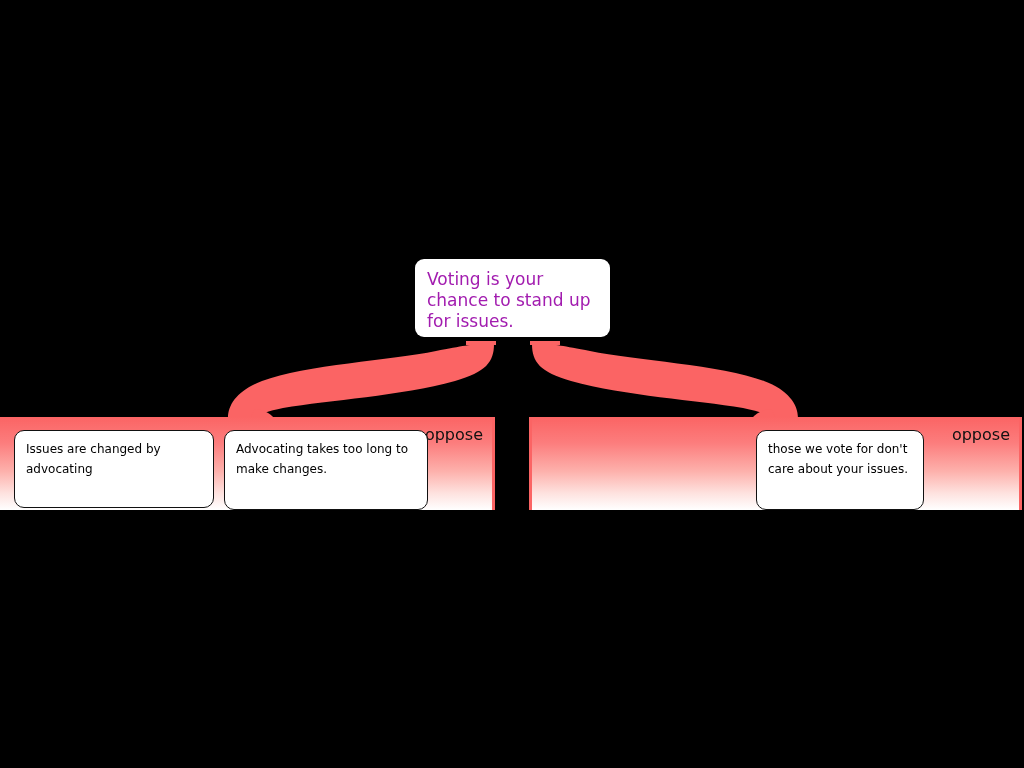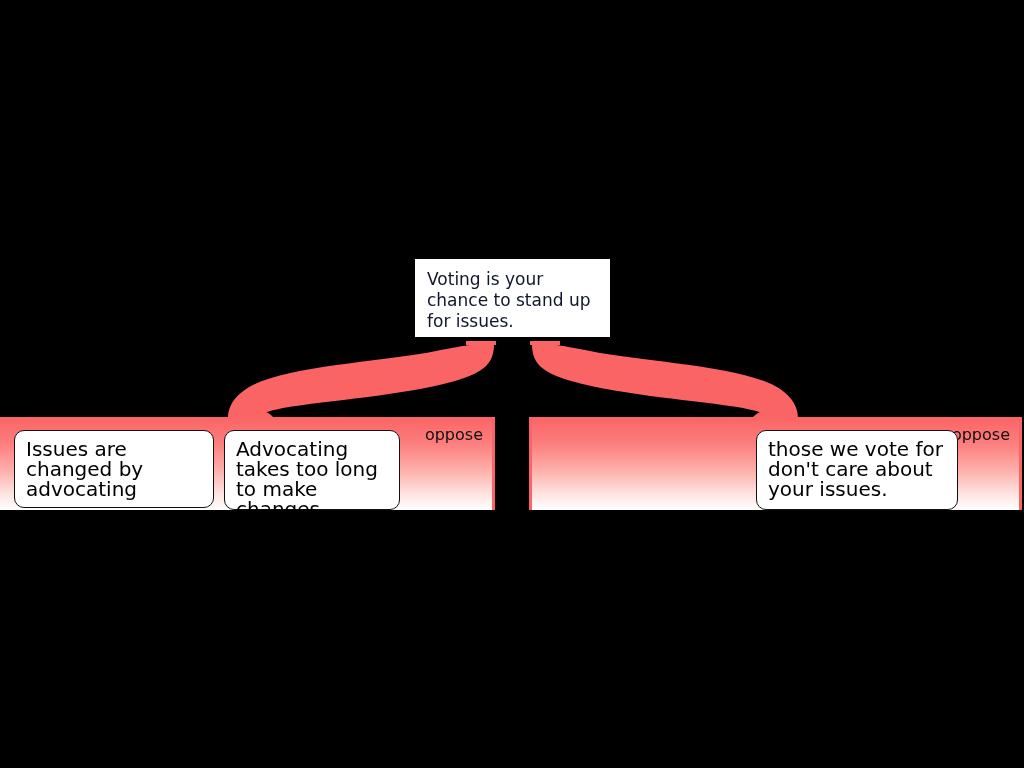--- a/index.html
+++ b/index.html
@@ -32,23 +32,23 @@
     top: 0;
     width: 1024px;
     height: 768px;
     pointer-events: none;
   }
 
   
   .claim-box {
     position: absolute;
     background: #ffffff;
-    border-radius: 0;
+    border-radius: 9px;
     box-sizing: border-box;
-    color: #0f172a;
+    color: #a21caf;
   }
   #parent-claim {
     left: 415px;
     top: 259px;
     width: 195px;
     height: 78px;
     padding: 10px 12px 0 12px;
   }
   #parent-claim .claim-text {
     font-size: 17px;
@@ -90,30 +90,30 @@
   .reason-box {
     position: absolute;
     background: #ffffff;
     border: 1.5px solid #111111;
     border-radius: 10px;
     box-sizing: border-box;
     color: #000000;
     padding: 8px 10px 0 11px;
   }
   .reason-box .reason-text {
-    font-size: 20px;
+    font-size: 12px;
     line-height: 20px;
   }
 
   
   #reason-0 { left: 14px;  top: 13px; width: 200px; height: 78px; }
-  #reason-1 { left: 224px; top: 13px; width: 176px; height: 80px; }
+  #reason-1 { left: 224px; top: 13px; width: 204px; height: 80px; }
   
   #reason-2 { left: 14px;  top: 13px; width: 200px; height: 78px; }
-  #reason-3 { left: 224px; top: 13px; width: 202px; height: 80px; }
+  #reason-3 { left: 224px; top: 13px; width: 168px; height: 80px; }
 </style>
 </head>
 <body>
 
 <div id="canvas">
 
   <svg id="connectors" viewBox="0 0 1024 768" width="1024" height="768" xmlns="http://www.w3.org/2000/svg">
 
     <path d="M 466 341 L 496 341 L 496 345 L 466 345 Z" fill="#fb6464"></path>
 

